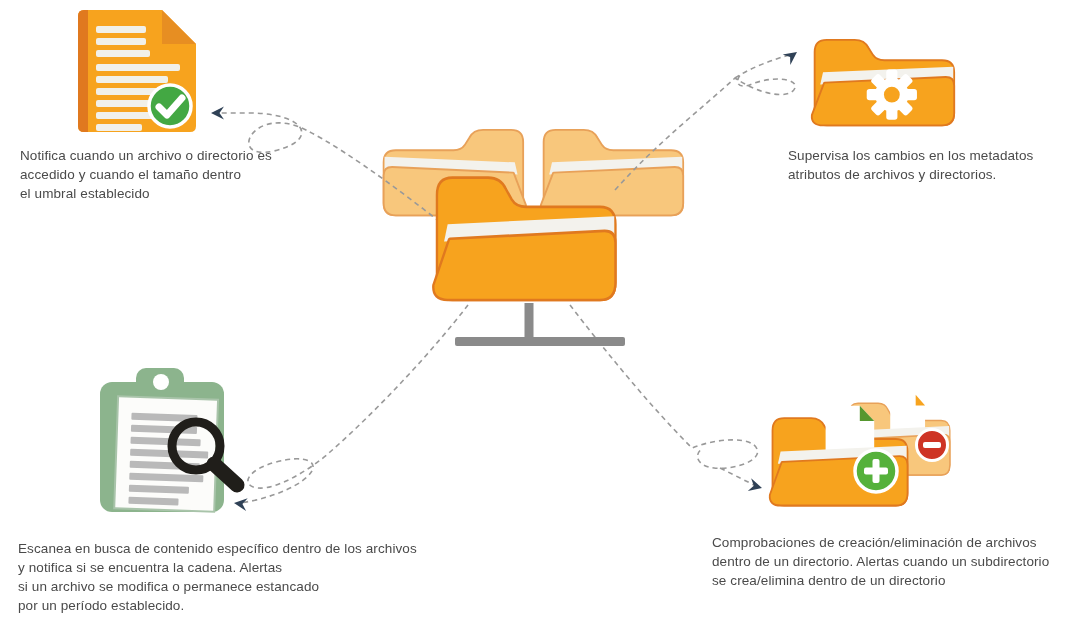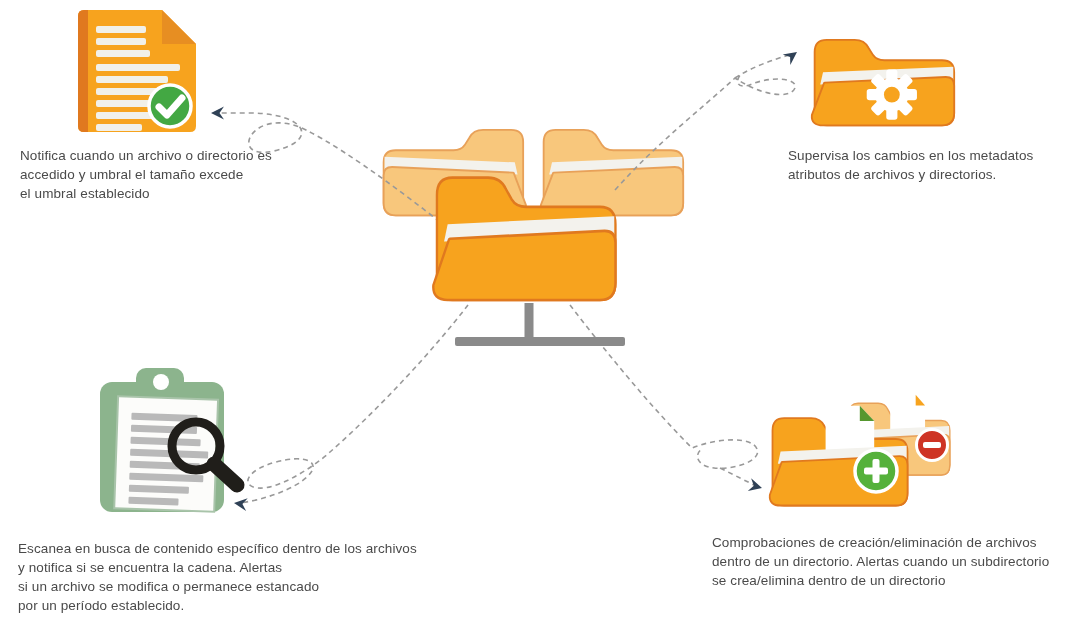--- a/index.html
+++ b/index.html
@@ -152,21 +152,21 @@
     <path class="fb" d="M16,64 L146,58 Q154,58 154,66 L154,96 Q154,108 142,108 L14,108 Q2,108 3,98 Z"></path>
   </g>
   <g>
     <circle cx="118" cy="85" r="21" fill="#55b13b" stroke="#ffffff" stroke-width="3.5"></circle>
     <rect x="106" y="81.5" width="24" height="7" rx="2" fill="#ffffff"></rect>
     <rect x="114.5" y="73" width="7" height="24" rx="2" fill="#ffffff"></rect>
   </g>
 </svg>
 
 <div class="feature-text" style="left:20px;top:146px;width:330px;z-index:4">Notifica cuando un archivo o directorio es
-accedido y umbral el tamaño excede
+accedido y cuando el tamaño dentro
 el umbral establecido</div>
 
 <div class="feature-text" style="left:788px;top:146px;width:300px;z-index:4">Supervisa los cambios en los metadatos
 atributos de archivos y directorios.</div>
 
 <div class="feature-text" style="left:18px;top:539px;width:450px;z-index:4">Escanea en busca de contenido específico dentro de los archivos
 y notifica si se encuentra la cadena. Alertas
 si un archivo se modifica o permanece estancado
 por un período establecido.</div>
 

